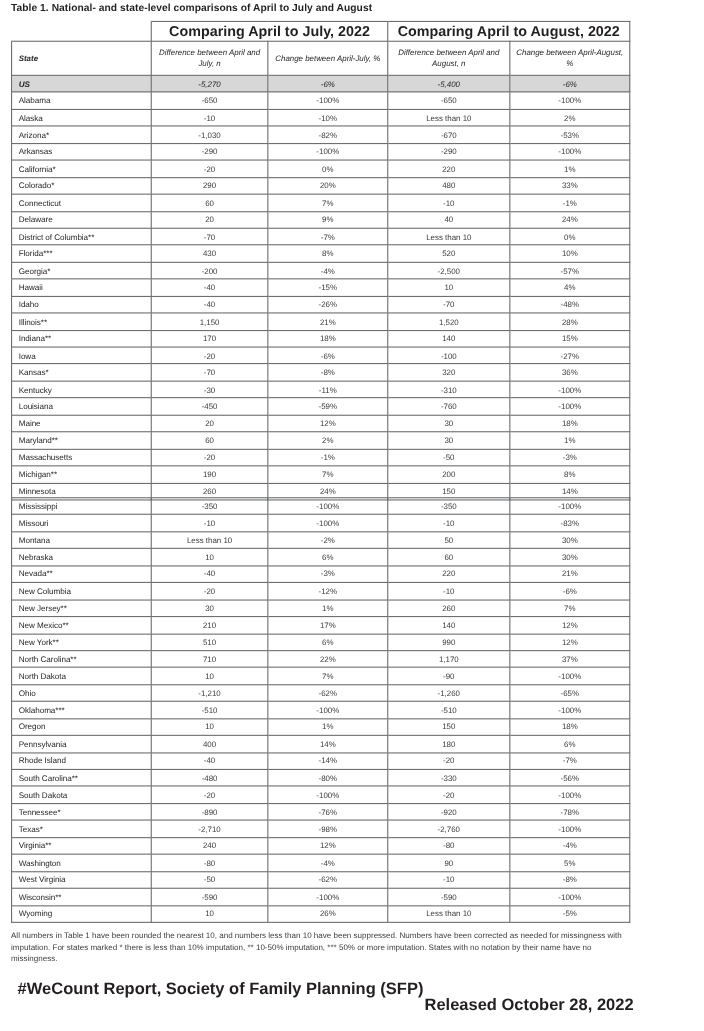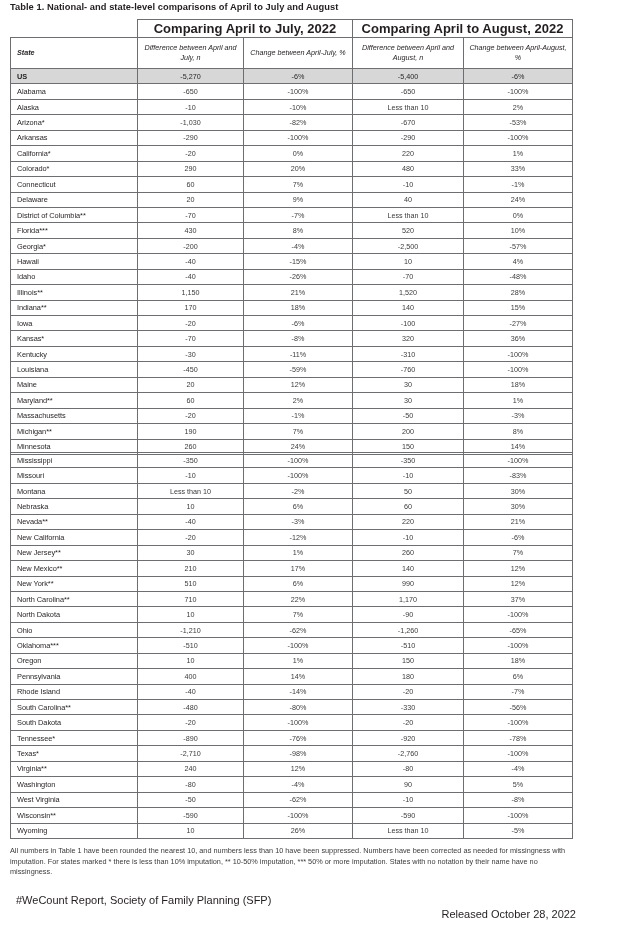--- a/index.html
+++ b/index.html
@@ -93,21 +93,21 @@
     padding-left: 6px;
     font-weight: normal;
     font-size: 7.4px;
     letter-spacing: -0.05px;
   }
   tr.datarow td.num {
     text-align: center;
     font-size: 7.2px;
     color: #3b3b3b;
   }
-  tr.us td { background: #d7d7d7; }
+  tr.us td { background: #d7d7d7; font-style: italic; }
   tr.us td.state { font-weight: bold; }
   tr.us td.num { color: #231f20; }
 
   
   .footnote {
     position: absolute;
     left: 10px;
     top: 846px;
     width: 565px;
     font-size: 7.3px;
@@ -115,22 +115,22 @@
     color: #3b3b3b;
     text-align: left;
   }
 
   
   .report-footer {
     position: absolute;
     left: 16px;
     top: 893px;
     width: 560px;
-    font-size: 11px;
-    font-weight: normal;
+    font-size: 15px;
+    font-weight: bold;
     line-height: 14px;
     color: #231f20;
   }
   .report-footer .line2 {
     
     display: block;
     text-align: right;
   }
   .clip-mask {
     position: absolute;
@@ -387,21 +387,21 @@
           <td class="num">30%</td>
         </tr>
         <tr class="datarow">
           <td class="state">Nevada**</td>
           <td class="num">-40</td>
           <td class="num">-3%</td>
           <td class="num">220</td>
           <td class="num">21%</td>
         </tr>
         <tr class="datarow">
-          <td class="state">New California</td>
+          <td class="state">New Columbia</td>
           <td class="num">-20</td>
           <td class="num">-12%</td>
           <td class="num">-10</td>
           <td class="num">-6%</td>
         </tr>
         <tr class="datarow">
           <td class="state">New Jersey**</td>
           <td class="num">30</td>
           <td class="num">1%</td>
           <td class="num">260</td>

